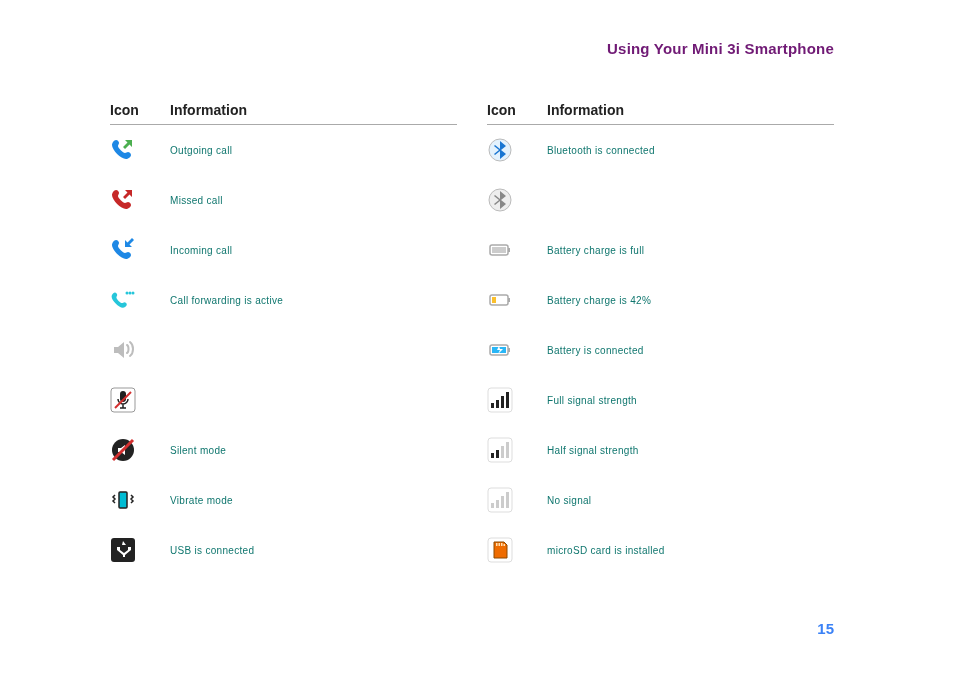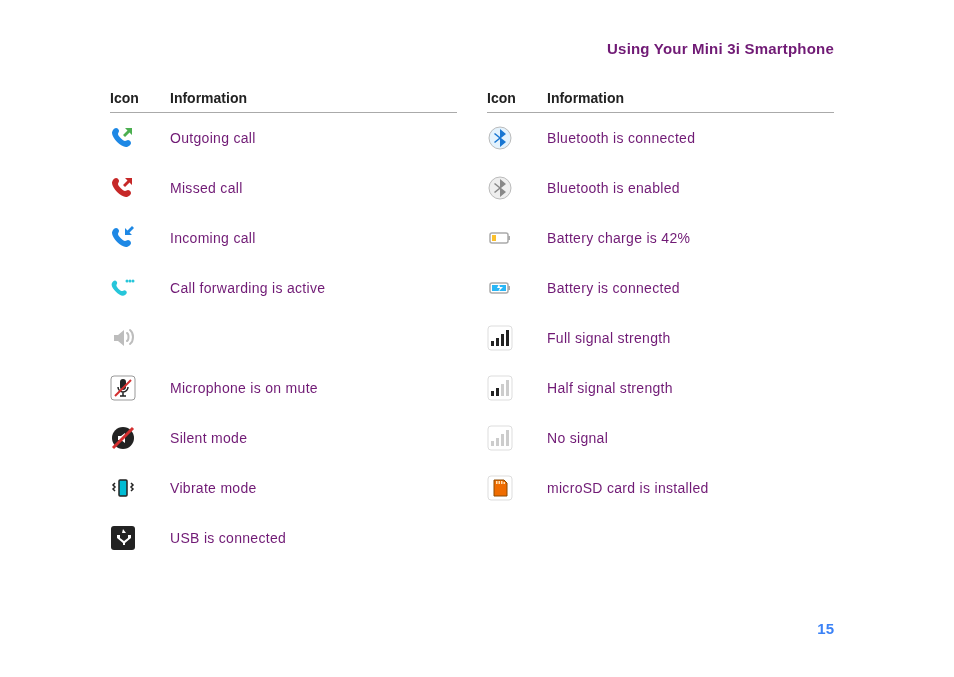--- a/index.html
+++ b/index.html
@@ -30,38 +30,39 @@
   }
   .col { flex: 1; }
   .thead {
     display: flex;
     align-items: baseline;
     border-bottom: 1px solid #aaa;
     padding-bottom: 6px;
     font-weight: 700;
     color: #222;
     font-size: 14px;
+    margin-top: 12px;
   }
   .th-icon { width: 60px; }
   .th-info { flex: 1; }
   .row {
     display: flex;
     align-items: center;
     height: 50px;
   }
   .cell-icon {
     width: 60px;
     display: flex;
     align-items: center;
     justify-content: flex-start;
   }
   .cell-text {
     flex: 1;
-    font-size: 14px;
-    color: #701a75;
+    font-size: 10px;
+    color: #0f766e;
     letter-spacing: 0.3px;
   }
   .icon-wrap {
     width: 26px;
     height: 26px;
     display: flex;
     align-items: center;
     justify-content: center;
   }
   .page-number {
@@ -257,21 +258,20 @@
         </div>
     </div>
     <div class="row">
       <div class="cell-icon">
           <span class="icon-wrap">
             <svg width="26" height="26">
               <use href="#microphone-mute-icon"></use>
             </svg>
           </span>
         </div>
-      <div class="cell-text">Microphone is on mute</div>
     </div>
     <div class="row">
       <div class="cell-icon">
           <span class="icon-wrap">
             <svg width="26" height="26">
               <use href="#silent-mode-icon"></use>
             </svg>
           </span>
         </div>
       <div class="cell-text">Silent mode</div>
@@ -314,21 +314,30 @@
       <div class="cell-text">Bluetooth is connected</div>
     </div>
     <div class="row">
       <div class="cell-icon">
           <span class="icon-wrap">
             <svg width="26" height="26">
               <use href="#bluetooth-enabled-icon"></use>
             </svg>
           </span>
         </div>
-      <div class="cell-text">Bluetooth is enabled</div>
+    </div>
+    <div class="row">
+      <div class="cell-icon">
+          <span class="icon-wrap">
+            <svg width="26" height="26">
+              <use href="#battery-full-icon"></use>
+            </svg>
+          </span>
+        </div>
+      <div class="cell-text">Battery charge is full</div>
     </div>
     <div class="row">
       <div class="cell-icon">
           <span class="icon-wrap">
             <svg width="26" height="26">
               <use href="#battery-20-icon"></use>
             </svg>
           </span>
         </div>
       <div class="cell-text">Battery charge is 42%</div>

